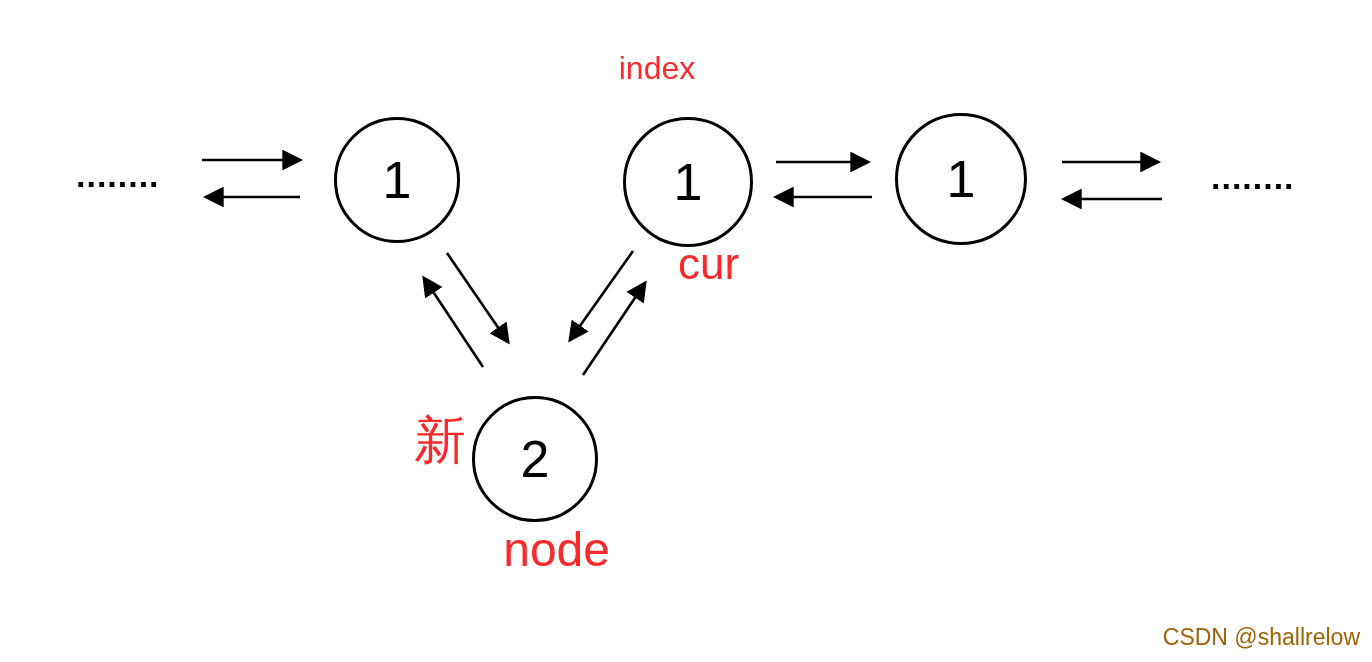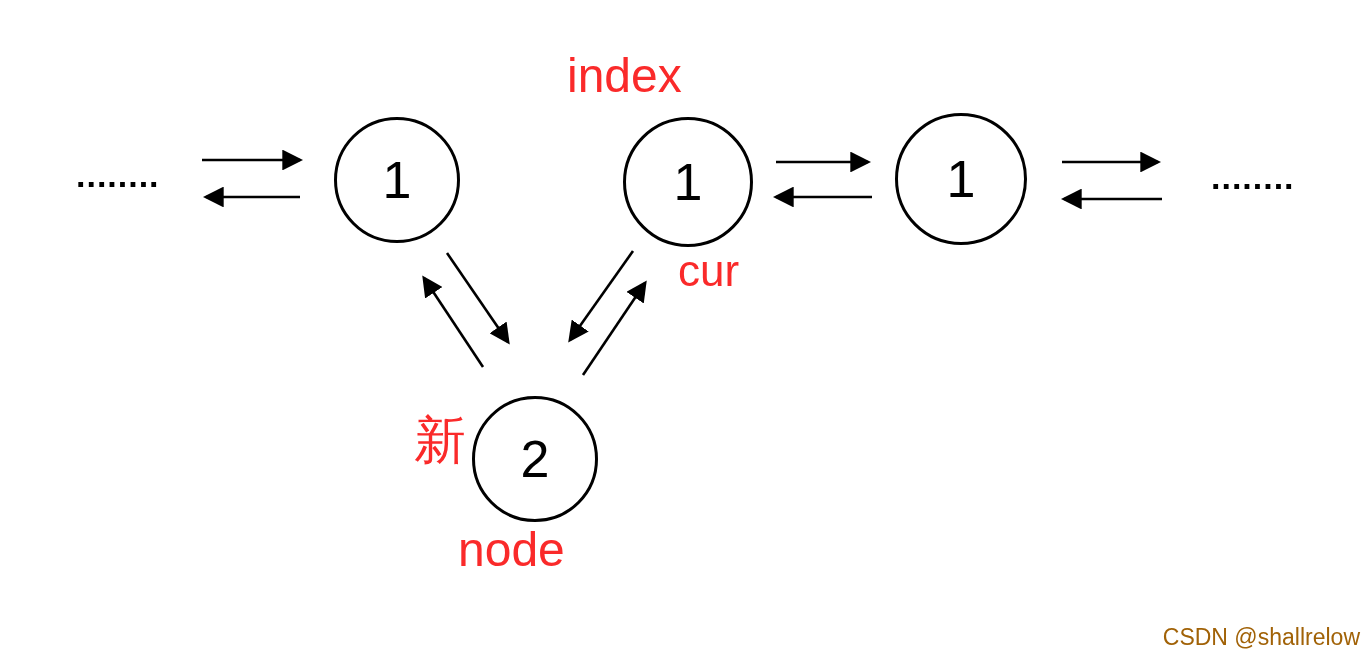--- a/index.html
+++ b/index.html
@@ -42,24 +42,24 @@
   .node-index { left: 623px; top: 117px; width: 130px; height: 130px; }
   .node-right { left: 895px; top: 113px; width: 132px; height: 132px; }
   .node-new   { left: 472px; top: 396px; width: 126px; height: 126px; }
 
   .red-label {
     position: absolute;
     color: #fa2a2a;
     line-height: 1;
     white-space: nowrap;
   }
-  .label-index { left: 567px; top: 52px;  width: 250px; font-size: 48px; }
-  .label-cur   { left: 678px; top: 249px; font-size: 44px; }
+  .label-index { left: 532px; top: 52px;  width: 250px; text-align: center; font-size: 32px; }
+  .label-cur   { left: 678px; top: 242px; font-size: 44px; }
   .label-new   { left: 414px; top: 414px; font-size: 52px; }
-  .label-node  { left: 458px; top: 526px; width: 152px; text-align: left; font-size: 48px; }
+  .label-node  { left: 458px; top: 526px; width: 152px; text-align: right; font-size: 48px; }
 
   .dots {
     position: absolute;
     color: #000000;
     font-size: 34px;
     font-weight: 900;
     letter-spacing: 1px;
     line-height: 1;
     white-space: nowrap;
   }

